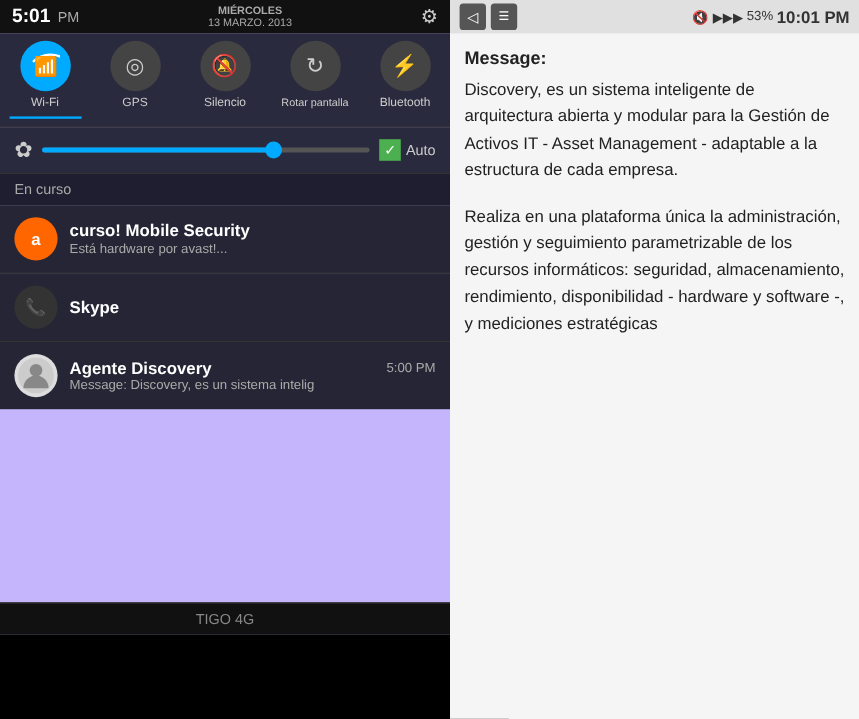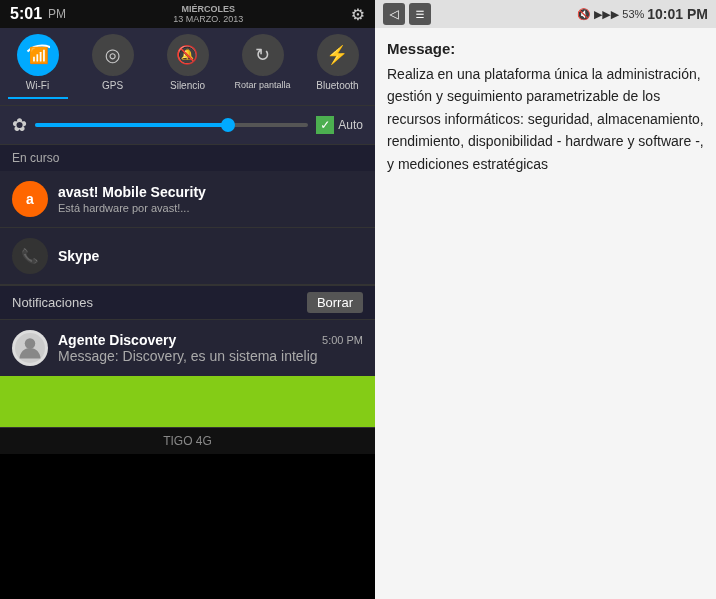--- a/index.html
+++ b/index.html
@@ -8,22 +8,22 @@
       height: 599px;
       display: flex;
       font-family: 'Arial', sans-serif;
       background: #000;
       overflow: hidden;
     }
 
     
     .left-panel {
       width: 375px;
-      height: 454px;
-      background: #84cc16;
+      height: 529px;
+      background: #c4b5fd;
       display: flex;
       flex-direction: column;
       color: #fff;
       position: relative;
     }
 
     .status-bar {
       display: flex;
       justify-content: space-between;
       align-items: center;
@@ -283,21 +283,21 @@
       font-weight: bold;
       color: #fff;
     }
 
     .discovery-time {
       font-size: 11px;
       color: #aaa;
     }
 
     .discovery-msg {
-      font-size: 14px;
+      font-size: 11px;
       color: #aaa;
       margin-top: 0;
       white-space: nowrap;
       overflow: hidden;
       text-overflow: ellipsis;
     }
 
     
     .bottom-bar {
       margin-top: auto;
@@ -473,38 +473,34 @@
 
   <div class="section-header">
     <span>En curso</span>
   </div>
 
   <div class="notification-item">
     <div class="notif-icon orange">
       <span style="font-size:14px;font-weight:bold;color:#fff;">a</span>
     </div>
     <div class="notif-text-block">
-      <div class="notif-title">avast! Mobile Security</div>
+      <div class="notif-title">curso! Mobile Security</div>
       <div class="notif-subtitle">Está hardware por avast!...</div>
     </div>
   </div>
 
   <div class="notification-item">
     <div class="notif-icon dark">
       <span style="font-size:14px;color:#ccc;">📞</span>
     </div>
     <div class="notif-text-block">
       <div class="notif-title">Skype</div>
     </div>
   </div>
 
-  <div class="notif-bar">
-    <span class="notif-bar-label">Notificaciones</span>
-    <button class="borrar-btn">Borrar</button>
-  </div>
 
   <div class="discovery-notif">
     <div class="discovery-icon">
 
       <svg viewBox="0 0 40 40" fill="none" xmlns="http://www.w3.org/2000/svg">
         <circle cx="20" cy="20" r="20" fill="#cccccc"></circle>
         <circle cx="20" cy="14" r="7" fill="#888"></circle>
         <path d="M6 34c0-7.732 6.268-14 14-14s14 6.268 14 14" fill="#888"></path>
       </svg>
     </div>
@@ -532,17 +528,18 @@
       <span>🔇</span>
       <span>▶▶▶</span>
       <span>53%</span>
       <span class="right-status-time">10:01 PM</span>
     </div>
   </div>
 
   <div class="right-content">
     <div class="message-header">Message:</div>
     <div class="message-body">
+      <p>Discovery, es un sistema inteligente de arquitectura abierta y modular para la Gestión de Activos IT - Asset Management - adaptable a la estructura de cada empresa.</p>
       <p>Realiza en una plataforma única la administración, gestión y seguimiento parametrizable de los recursos informáticos: seguridad, almacenamiento, rendimiento, disponibilidad - hardware y software -, y mediciones estratégicas</p>
     </div>
   </div>
 
 </div>
 
 </body></html>

